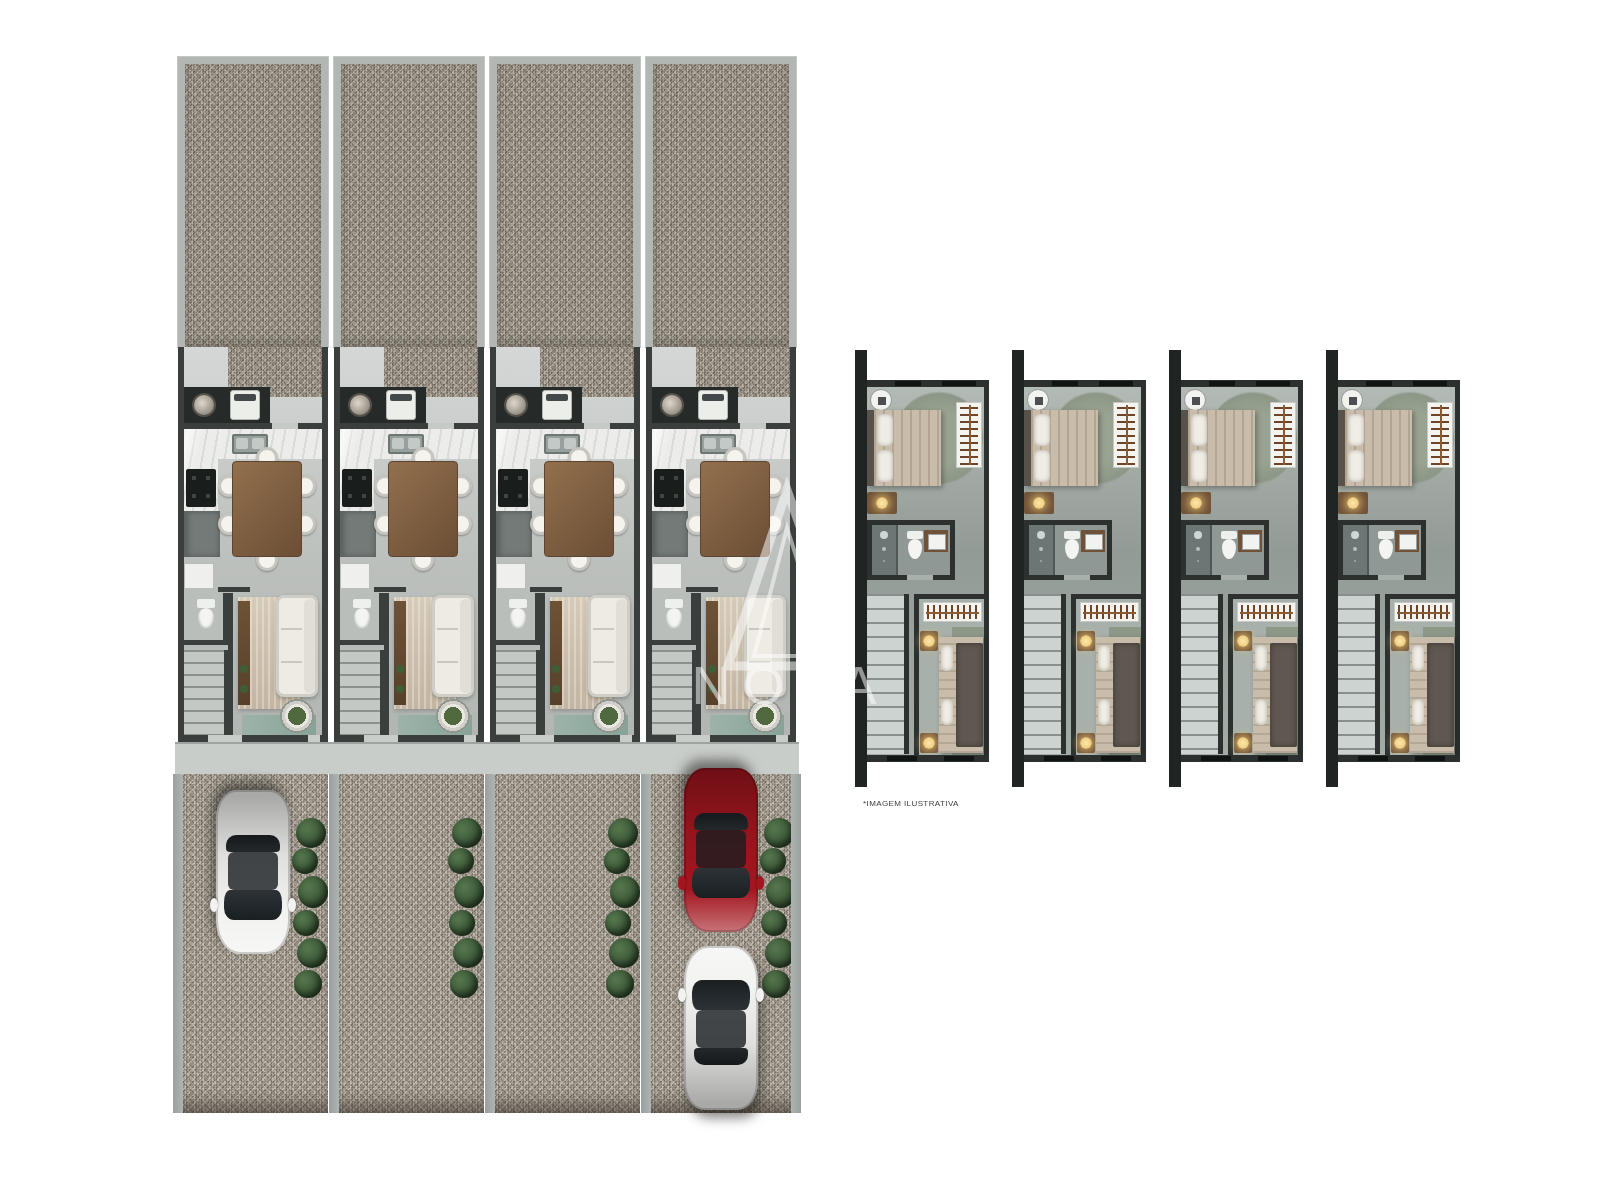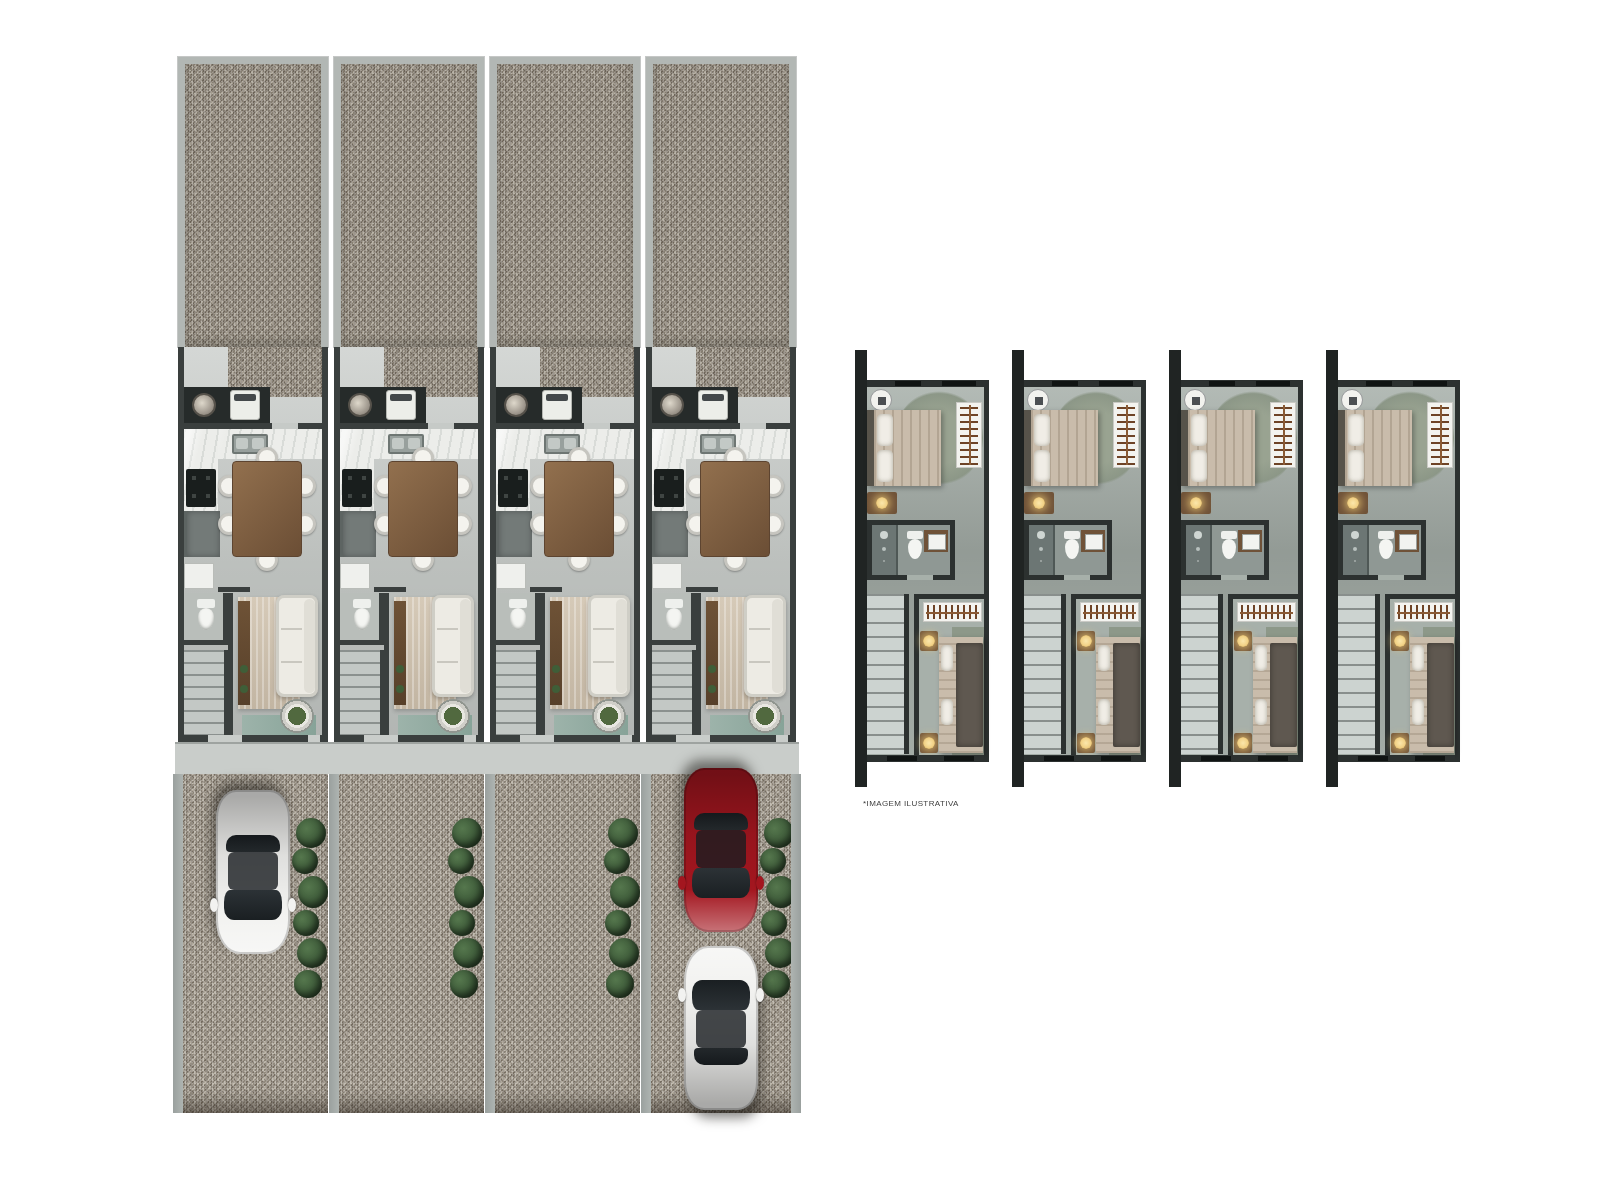--- a/index.html
+++ b/index.html
@@ -549,15 +549,22 @@
           <i class="pillow p1"></i>
           <i class="pillow p2"></i>
           <i class="blanket"></i>
         </div>
       </div>
       <div class="u-wall-b"></div>
     </div>
   </div>
     </div>
 
+  <div class="watermark">
+    <svg width="308" height="200" viewBox="0 0 308 200">
+      <polygon points="151,14 92,190 214,190" fill="none" stroke="#ffffff" stroke-width="9"></polygon>
+      <polygon points="151,52 118,180 192,180" fill="none" stroke="#ffffff" stroke-width="4"></polygon>
+    </svg>
+    <div class="wm-text">NOVA</div>
+  </div>
 
   <div class="caption">*IMAGEM ILUSTRATIVA</div>
 </div>
 
 </body></html>

